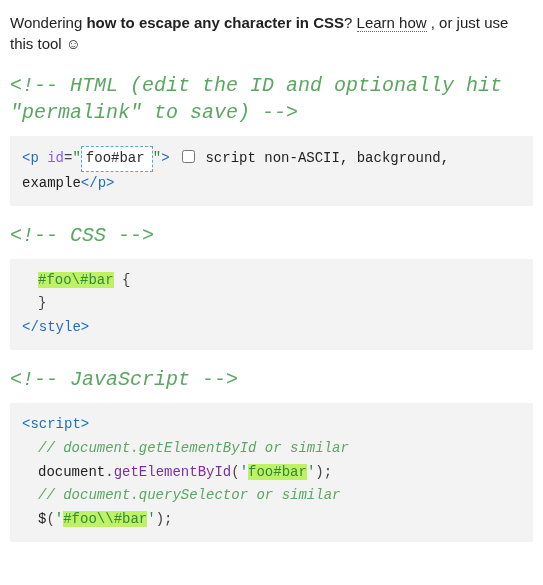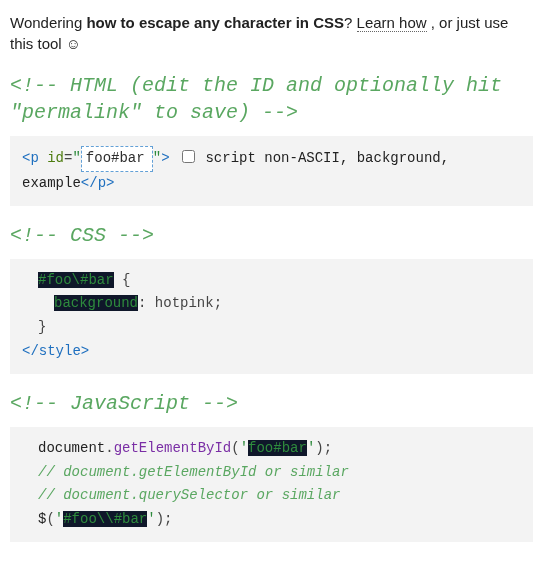--- a/index.html
+++ b/index.html
@@ -29,24 +29,24 @@
   }
   .code-block {
     background: #f3f3f3;
     padding: 10px 12px;
     font-family: Consolas, "Courier New", monospace;
     font-size: 14px;
     line-height: 1.7;
     margin-bottom: 10px;
   }
   .tag-br { color: #1e6fbf; }
-  .attr-name { color: #4d7c0f; }
+  .attr-name { color: #8b5cf6; }
   .selector { color: #2e8b3d; }
   .punct { color: #444; }
-  .highlight { background: #0f172a; }
+  .highlight { background: #bef264; }
   .id-input-wrap {
     border: 1px dashed #63a0d6;
     background: #fff;
     padding: 0 4px;
     display: inline-block;
   }
   .id-input {
     font-family: Consolas, "Courier New", monospace;
     font-size: 14px;
     border: 0;
@@ -79,36 +79,35 @@
   <span class="clickable">script non-ASCII</span><span>, </span><span class="clickable">background</span><span>, </span><span class="clickable">example</span><span class="tag-br">&lt;/</span><span class="tag-br">p</span><span class="tag-br">&gt;</span>
 </div>
 
 <div class="comment-block">&lt;!-- CSS --&gt;</div>
 
 <div class="code-block">
   <div class="rule-indent-1">
     <span class="selector highlight">#foo\#bar</span>
     <span class="punct">{</span>
   </div>
-  <div class="rule-indent-2">
-    <span class="selector highlight">background</span><span class="punct">:</span>
-    <span class="punct">hotpink</span><span class="punct">;</span>
-  </div>
   <div class="rule-indent-1">
     <span class="punct">}</span>
   </div>
   <div>
     <span class="tag-br">&lt;/</span><span class="tag-br">style</span><span class="tag-br">&gt;</span>
   </div>
 </div>
 
 <div class="comment-block">&lt;!-- JavaScript --&gt;</div>
 
 <div class="code-block">
+  <div>
+    <span class="tag-br">&lt;</span><span class="tag-br">script</span><span class="tag-br">&gt;</span>
+  </div>
+  <div class="rule-indent-1 js-comment">// document.getElementById or similar</div>
   <div class="rule-indent-1">
     <span>document</span><span class="punct">.</span><span class="func-purple">getElementById</span><span class="punct">(</span><span class="str-green">'</span><span class="str-green highlight">foo#bar</span><span class="str-green">'</span><span class="punct">);</span>
   </div>
-  <div class="rule-indent-1 js-comment">// document.getElementById or similar</div>
   <div class="rule-indent-1 js-comment">// document.querySelector or similar</div>
   <div class="rule-indent-1">
     <span>$</span><span class="punct">(</span><span class="str-green">'</span><span class="str-green highlight">#foo\\#bar</span><span class="str-green">'</span><span class="punct">);</span>
   </div>
 </div>
 
 </body></html>

